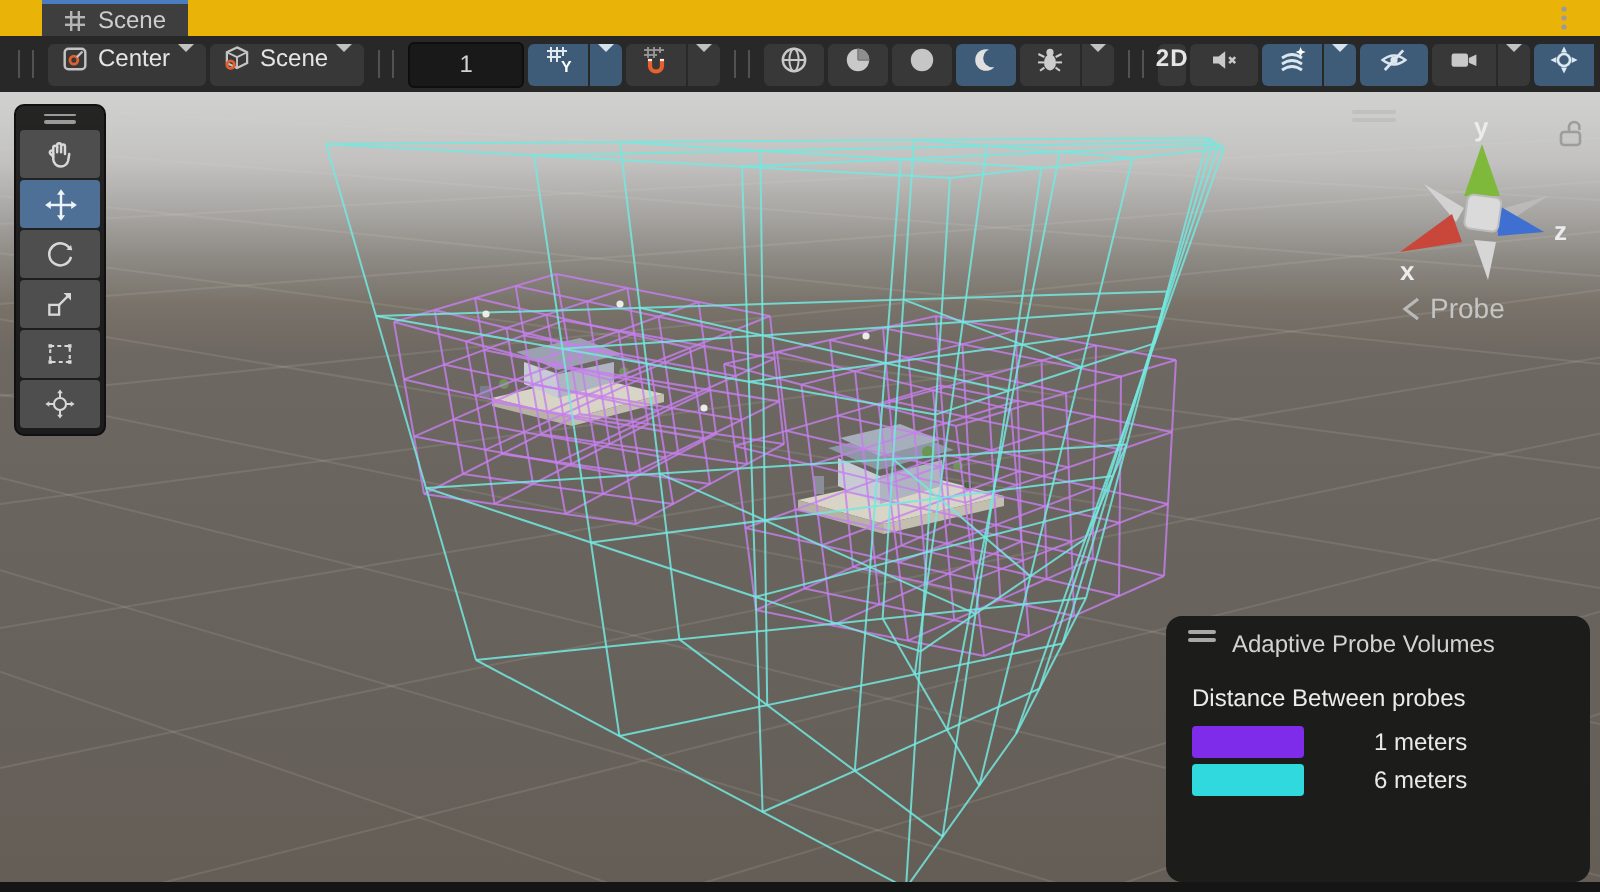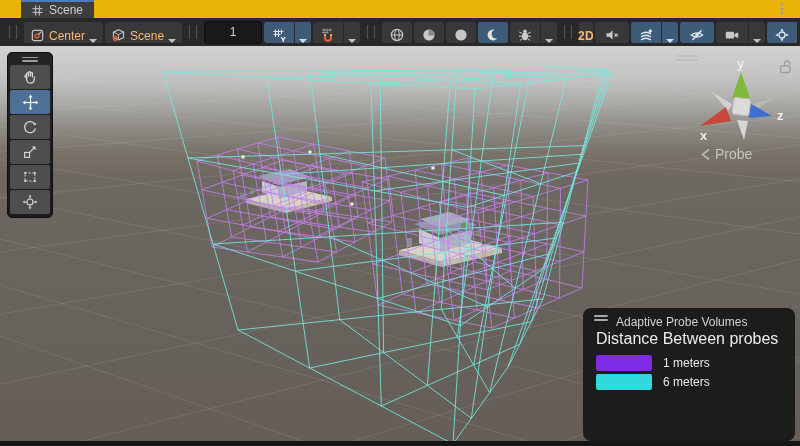--- a/index.html
+++ b/index.html
@@ -9,22 +9,22 @@
   
   .tabbar{position:absolute;left:0;top:0;width:800px;height:18px;background:#eab308;}
   .tab{position:absolute;left:21px;top:0;height:18px;background:#3e3e3e;border-top:2px solid #4a7cc0;
        display:flex;align-items:center;gap:6px;padding:0 11px;box-sizing:border-box;}
   .tab-label{font-size:12px;color:#cdcdcd;}
   .tab-overflow{position:absolute;right:12px;top:2px;width:12px;height:14px;display:flex;align-items:center;justify-content:center;}
 
   
   .toolbar{position:absolute;left:0;top:18px;width:800px;height:28px;background:#282828;
            display:flex;align-items:center;gap:2px;padding-left:4px;box-sizing:border-box;}
-  .tb{height:21px;background:#383838;border-radius:3px;display:flex;align-items:flex-end;justify-content:center;
-      color:#fdba74;font-size:12px;box-sizing:border-box;flex:0 0 auto;}
+  .tb{height:21px;background:#383838;border-radius:3px;display:flex;align-items:flex-start;justify-content:center;
+      color:#e5e5e5;font-size:12px;box-sizing:border-box;flex:0 0 auto;}
   .tb.active{background:#3e5c78;}
   .tb.txt{padding:0 6px;gap:4px;}
   .group{display:flex;flex:0 0 auto;}
   .group .main{border-radius:3px 0 0 3px;}
   .group .drop{width:16px;border-radius:0 3px 3px 0;margin-left:1px;}
   .caret{width:0;height:0;border-left:4px solid transparent;border-right:4px solid transparent;border-top:4px solid #c2c2c2;}
   .caret.onblue{border-top-color:#d5e2ee;}
   .round{width:30px;}
   .sep{width:6px;height:14px;border-left:1px solid #525252;border-right:1px solid #525252;margin:0 5px;flex:0 0 auto;}
   .snap-field{width:52px;height:19px;background:#191919;border:1px solid #0e0e0e;border-radius:3px;color:#d2d2d2;
@@ -54,24 +54,24 @@
   .persp{position:absolute;left:701px;top:146px;display:flex;align-items:center;gap:4px;
          color:#c5c5c5;font-size:14px;}
 
   
   .legend{position:absolute;left:583px;top:308px;width:212px;height:133px;background:rgba(25,25,25,0.96);
           border-radius:8px;box-sizing:border-box;padding:7px 10px 8px 11px;}
   .legend-header{display:flex;align-items:flex-start;gap:8px;height:15px;}
   .legend-handle{display:flex;flex-direction:column;gap:2.5px;}
   .legend-handle .lbar{width:14px;height:1.5px;background:#a8a8a8;border-radius:1px;}
   .legend-title{font-size:12px;color:#d2d2d2;}
-  .legend-sub{font-size:16px;color:#ececec;margin:0 0 7px 2px;}
+  .legend-sub{font-size:12px;color:#ececec;margin:12px 0 7px 2px;}
   .legend-row{display:flex;align-items:center;gap:11px;margin:0 0 3px 2px;height:16px;}
   .legend-row svg{display:block;}
-  .legend-label{font-size:12px;color:#e9e9e9;}
+  .legend-label{font-size:12px;color:#e9e9e9;margin-left:24px;}
 </style>
 </head>
 <body>
 
 <div class="stage">
 
   <div class="tabbar">
     <div class="tab">
       <svg width="11" height="11" viewBox="0 0 11 11">
         <g stroke="#b5b5b5" stroke-width="1.2">

